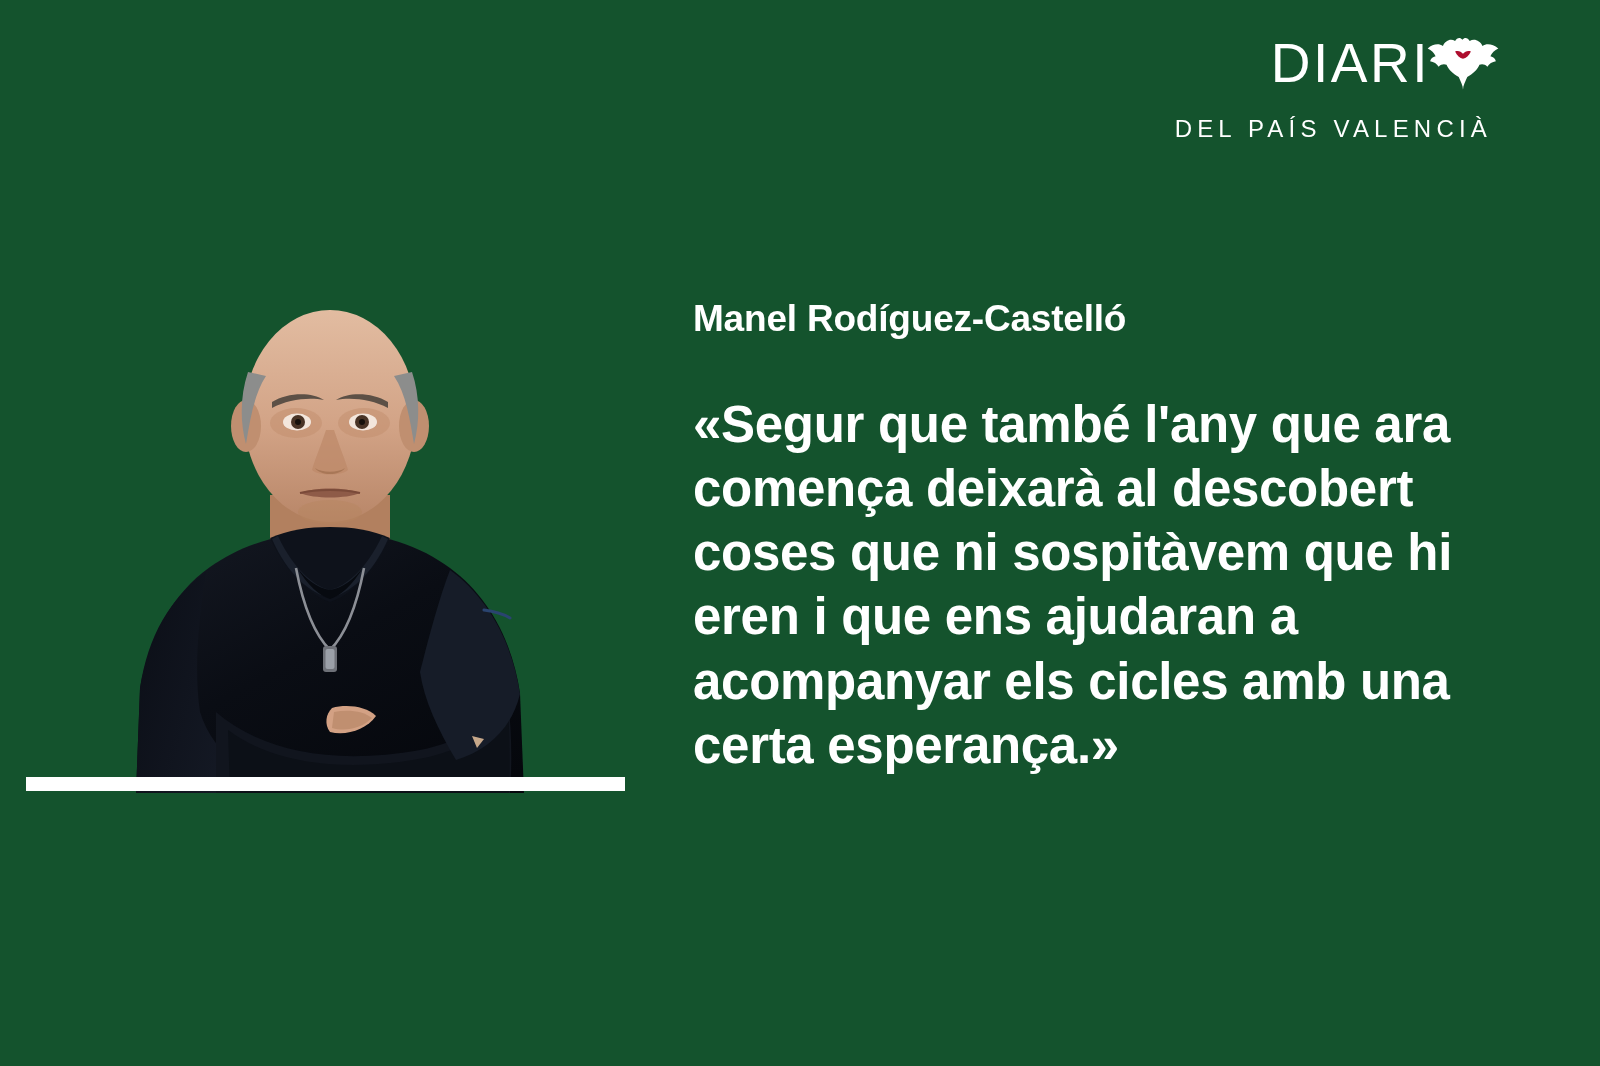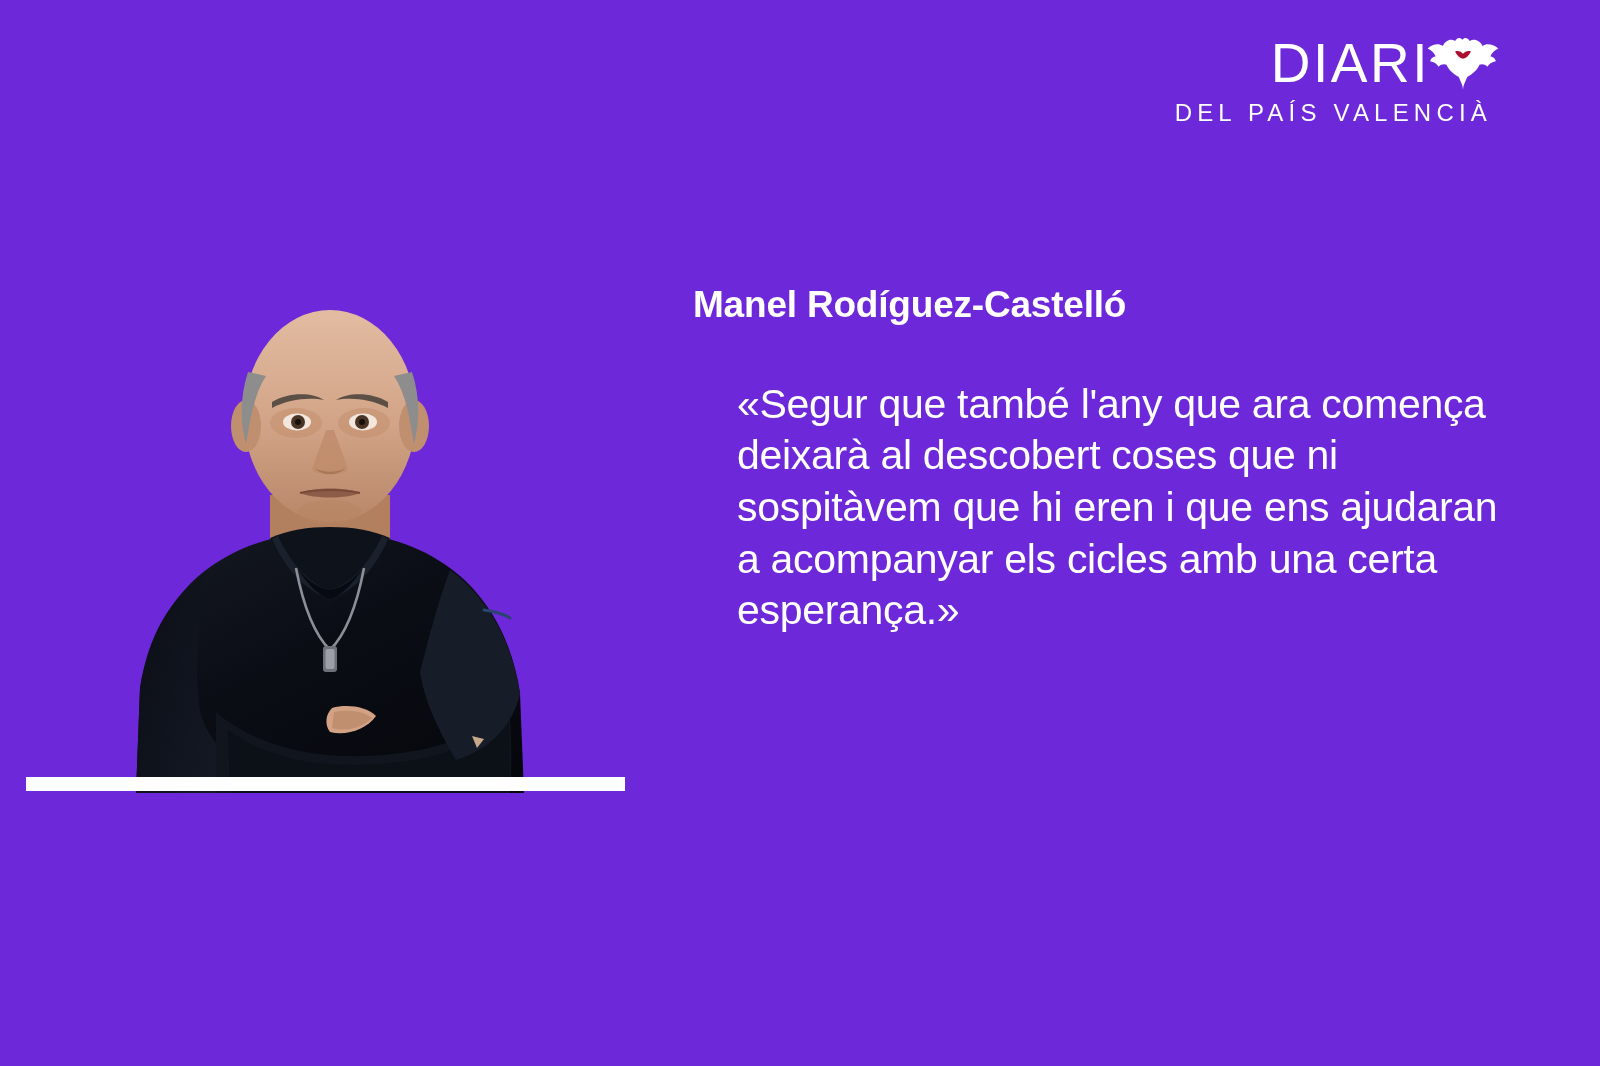--- a/index.html
+++ b/index.html
@@ -14,21 +14,21 @@
   body {
     background:#AE0E2E;
     font-family:"Liberation Sans", sans-serif;
     position:relative;
     -webkit-font-smoothing:antialiased;
   }
 
   .card {
     position:absolute;
     inset:0;
-    background:#6d28d9;
+    background:#14532d;
   }
 
   
   .masthead {
     position:absolute;
     top:34px;
     right:106px;
     display:flex;
     flex-direction:column;
     align-items:flex-end;
@@ -57,21 +57,21 @@
     font-size:57px;
     font-weight:bold;
     letter-spacing:0.5px;
     line-height:1;
   }
   .logo-sub {
     color:#ffffff;
     font-size:24px;
     font-weight:400;
     letter-spacing:5.2px;
-    margin-top:9px;
+    margin-top:25px;
     margin-right:2px;
   }
 
   
   .portrait-wrap {
     position:absolute;
     left:120px;
     top:280px;
     width:420px;
     height:513px;
@@ -86,39 +86,38 @@
     top:777px;
     width:599px;
     height:14px;
     background:#ffffff;
   }
 
   
   .text-block {
     position:absolute;
     left:693px;
-    top:284px;
+    top:298px;
     width:815px;
   }
   .author-name {
     color:#ffffff;
     font-size:37px;
     font-weight:bold;
     letter-spacing:-0.2px;
     line-height:1.15;
   }
   .quote {
     color:#ffffff;
-    font-size:41px;
-    font-weight:400;
+    font-size:51px;
+    font-weight:700;
     line-height:1.26;
     letter-spacing:-0.3px;
     margin-top:52px;
     white-space:pre-line;
-    margin-left:44px;
   }
 </style>
 </head>
 <body>
 
 <div class="card">
 
   <div class="masthead">
     <div class="logo-row">
       <span class="logo-diari">DIARI</span>

